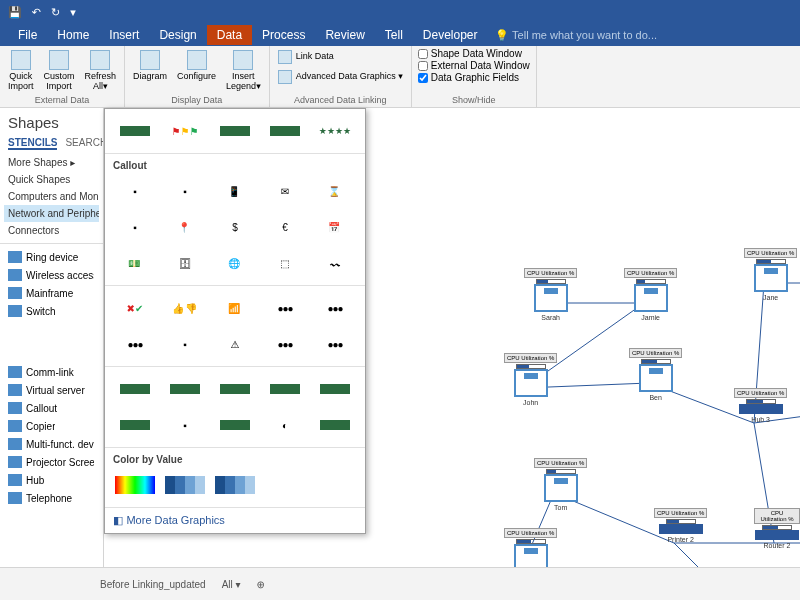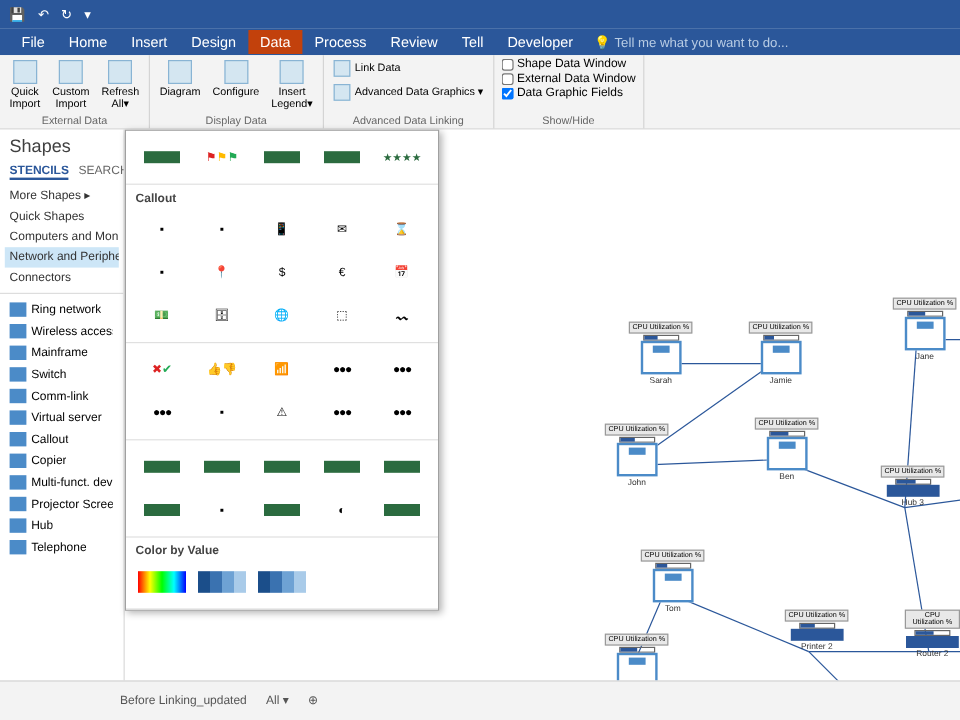--- a/index.html
+++ b/index.html
@@ -156,42 +156,42 @@
         <div class="shape-cat">More Shapes ▸</div>
         <div class="shape-cat">Quick Shapes</div>
         <div class="shape-cat">Computers and Monitor</div>
         <div class="shape-cat selected">Network and Periphera</div>
         <div class="shape-cat">Connectors</div>
       </div>
     <div class="shapes-list" id="items" style="border-top:1px solid #ddd;">
         <div style="display: flex;">
           <div class="shape-item">
             <div class="sico"></div>
-            <span style="overflow:hidden;white-space:nowrap;max-width:68px">Ring network</span>
+            <span style="overflow:hidden;white-space:nowrap;max-width:68px">Ring device</span>
           </div>
         </div>
         <div style="display: flex;">
           <div class="shape-item">
             <div class="sico"></div>
             <span style="overflow:hidden;white-space:nowrap;max-width:68px">Wireless access point</span>
           </div>
         </div>
         <div style="display: flex;">
           <div class="shape-item">
             <div class="sico"></div>
             <span style="overflow:hidden;white-space:nowrap;max-width:68px">Mainframe</span>
           </div>
         </div>
         <div style="display: flex;">
           <div class="shape-item">
             <div class="sico"></div>
             <span style="overflow:hidden;white-space:nowrap;max-width:68px">Switch</span>
           </div>
         </div>
-        <div style="display: flex;">
+        <div style="display: flex; margin-top: 43px;">
           <div class="shape-item">
             <div class="sico"></div>
             <span style="overflow:hidden;white-space:nowrap;max-width:68px">Comm-link</span>
           </div>
         </div>
         <div style="display: flex;">
           <div class="shape-item">
             <div class="sico"></div>
             <span style="overflow:hidden;white-space:nowrap;max-width:68px">Virtual server</span>
           </div>
@@ -463,19 +463,20 @@
         <div class="dd-cell">
           <div style="width:40px;height:18px;display:flex">
             <i style="flex:1;background:#1b4e8a"></i>
             <i style="flex:1;background:#3a72b0"></i>
             <i style="flex:1;background:#6ea2d4"></i>
             <i style="flex:1;background:#a9cbe9"></i>
           </div>
         </div>
       </div>
     </div>
+    <div class="dd-more">◧ More Data Graphics</div>
   </div>
 
 <div class="statusbar">
   <span>Before Linking_updated</span>
   <span><span>All</span> ▾</span>
   <span>⊕</span>
 </div>
 
 </body></html>

